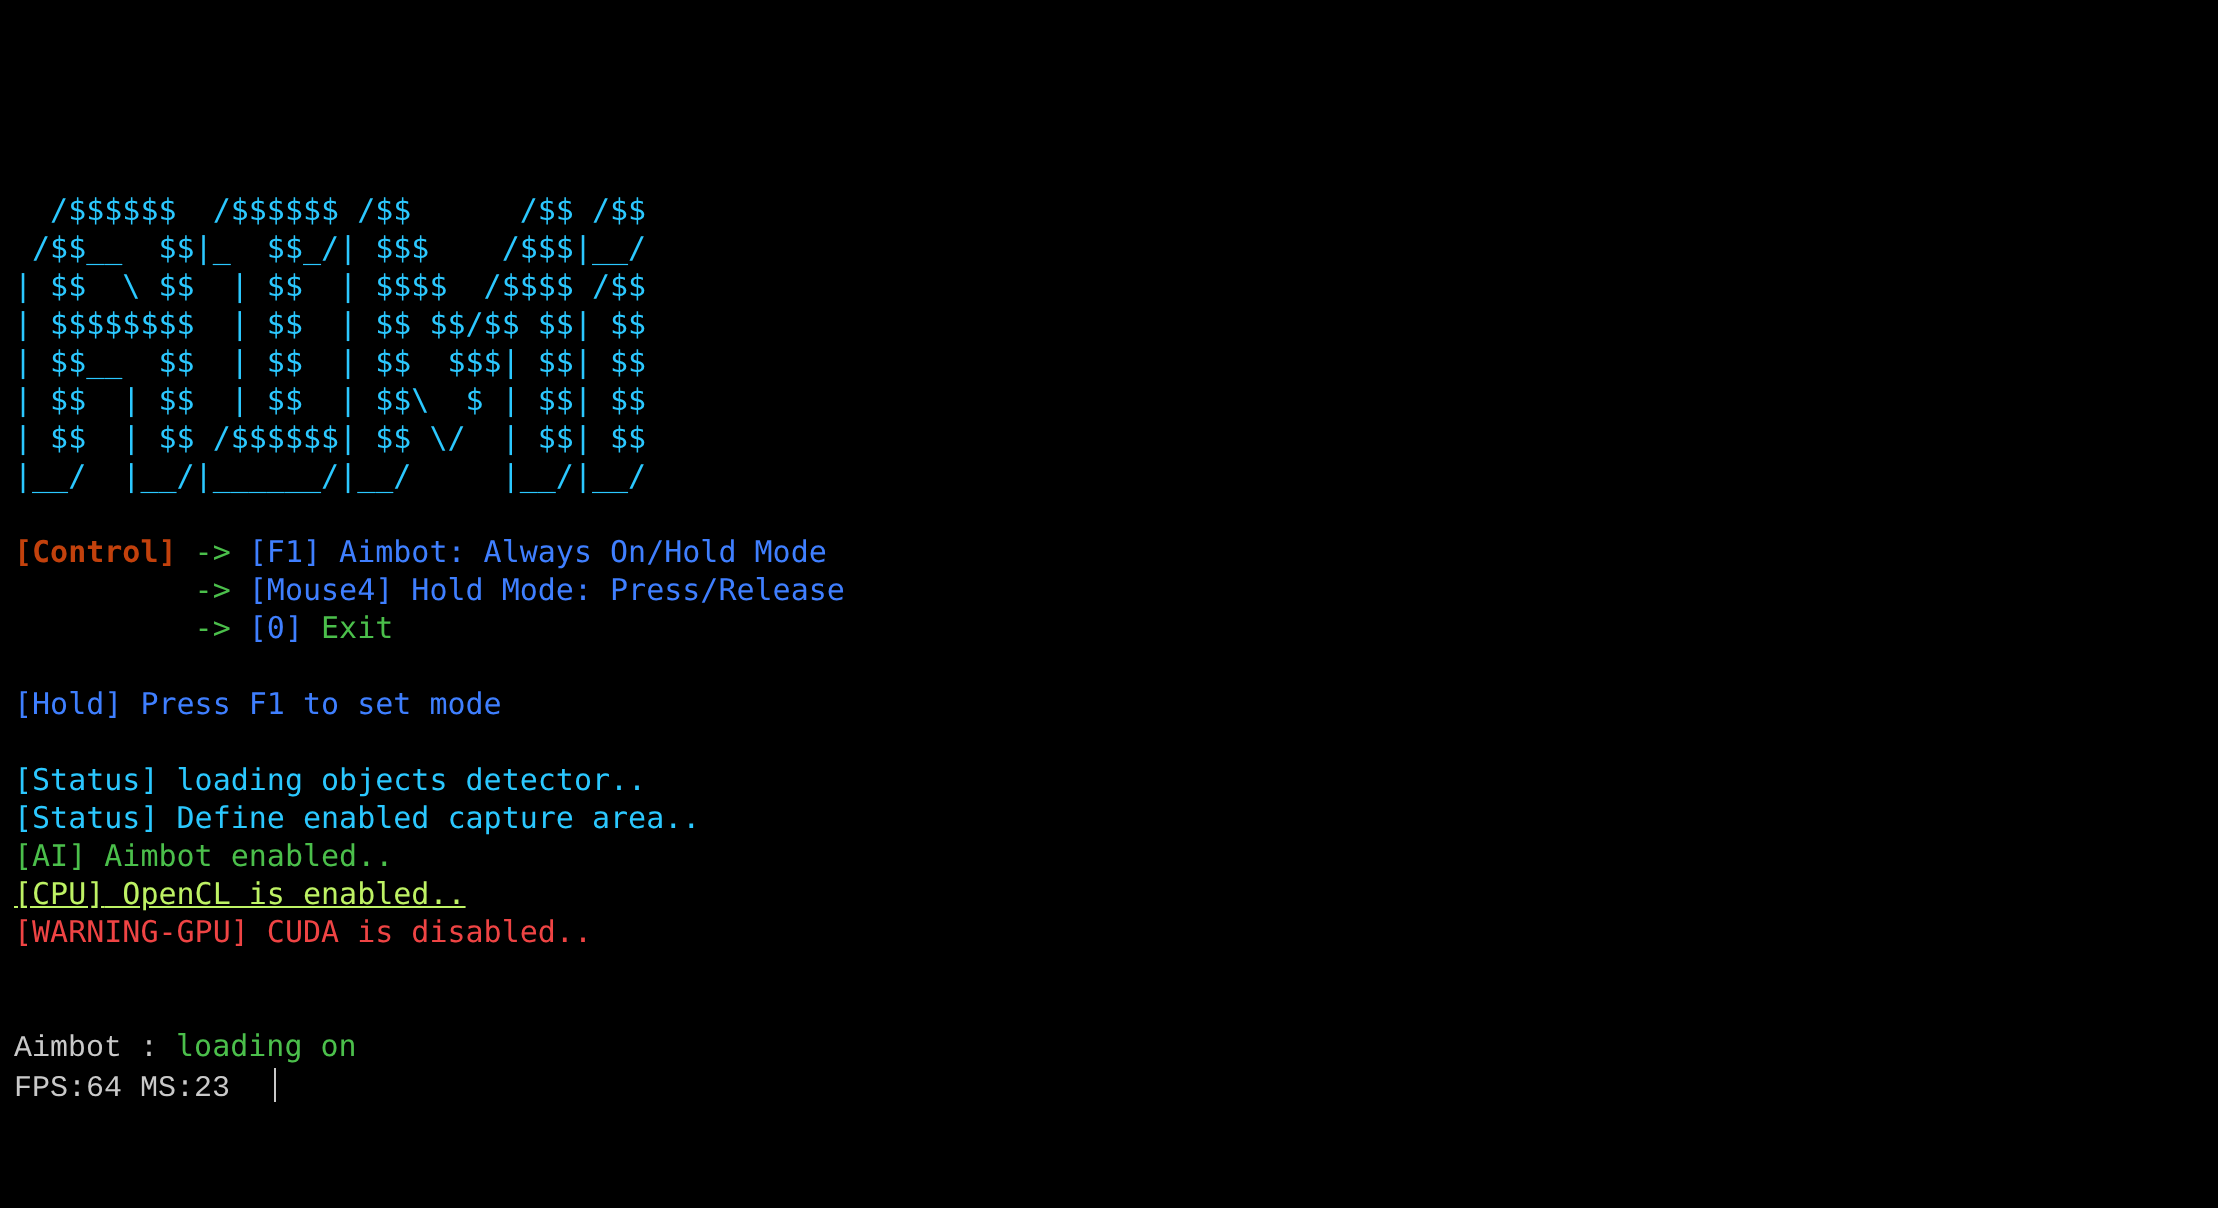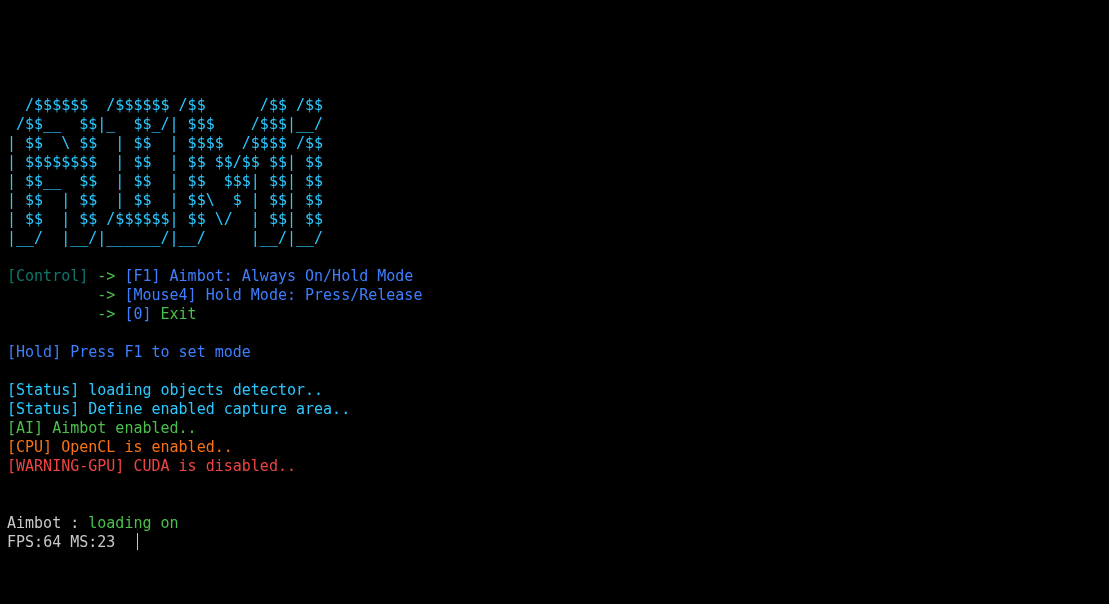--- a/index.html
+++ b/index.html
@@ -13,26 +13,26 @@
   body {
     font-family: "Menlo", "Consolas", "DejaVu Sans Mono", "Liberation Mono", monospace;
     font-size: 15px;
     line-height: 19px;
     color: #c9c9c9;
     padding: 20px 7px 0 7px;
     box-sizing: border-box;
     white-space: pre;
   }
   .cyan    { color: #2bc8ff; }
-  .magenta { color: #0f766e; }
+  .magenta { color: #c2410c; font-weight: bold; }
   .blue    { color: #3f7fff; text-align: center; }
   .green   { color: #4bbf4b; }
-  .darkgrn { color: #f97316; }
+  .darkgrn { color: #bef264; text-decoration: underline; }
   .yellow  { color: #ef4444; }
-  .white   { color: #c9c9c9; }
+  .white   { color: #c9c9c9; font-family: Liberation Mono, monospace; }
   .cursor {
     display: inline-block;
     width: 1px;
     height: 17px;
     background: #c9c9c9;
     vertical-align: -3px;
     margin-left: 22px;
   }
 </style>
 </head>

